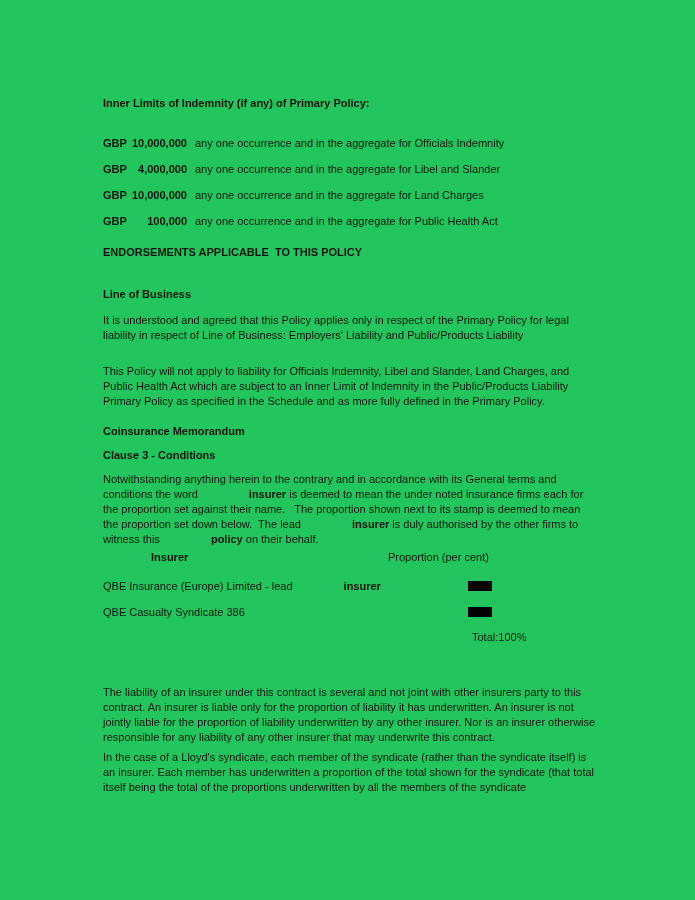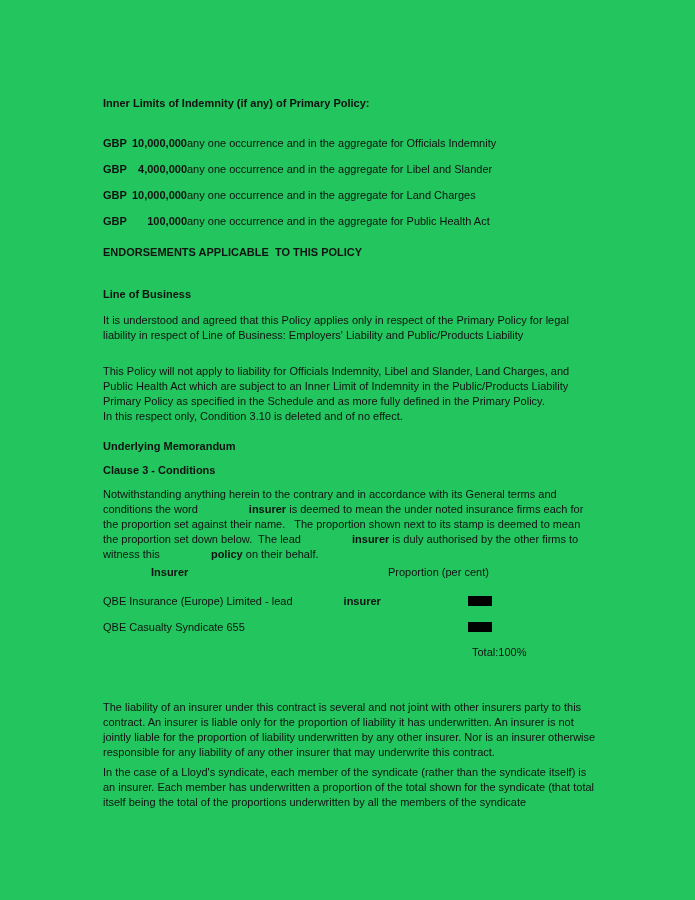--- a/index.html
+++ b/index.html
@@ -40,21 +40,21 @@
   .mb14 { margin-bottom: 14px; }
   .mb15 { margin-bottom: 15px; }
   .mb16 { margin-bottom: 16px; }
   .mb21 { margin-bottom: 21px; }
   .mb25 { margin-bottom: 25px; }
   .mb40 { margin-bottom: 40px; }
 
   
   .limit-row { display: flex; }
   .limit-row .cur { width: 28px; font-weight: bold; flex: none; }
-  .limit-row .amt { width: 56px; text-align: right; font-weight: bold; margin-right: 0; flex: none; }
+  .limit-row .amt { width: 56px; text-align: right; font-weight: bold; margin-right: 8px; flex: none; }
   .limit-row .desc { flex: 1; }
 
   
   .tbl-row { position: relative; height: 15px; }
   .tbl-right { position: absolute; left: 285px; top: 0; white-space: nowrap; }
   .redaction-bar {
     position: absolute;
     left: 365px;
     top: 2px;
     width: 24px;
@@ -92,39 +92,38 @@
       <span class="desc">any one occurrence and in the aggregate for Public Health Act</span>
     </div>
 
     <div class="h mb12">ENDORSEMENTS APPLICABLE  TO THIS POLICY</div>
 
     <div class="h mb11">Line of Business</div>
     <p class="mb21">It is understood and agreed that this Policy applies only in respect of the Primary Policy for legal liability in respect of Line of Business: Employers' Liability and Public/Products Liability</p>
 
     <p class="mb15">
       <span class="block">This Policy will not apply to liability for Officials Indemnity, Libel and Slander, Land Charges, and Public Health Act which are subject to an Inner Limit of Indemnity in the Public/Products Liability Primary Policy as specified in the Schedule and as more fully defined in the Primary Policy.</span>
-      <span class="block">In this respect only, Condition 3.10 is deleted and of no effect.</span>
     </p>
 
-    <div class="h mb9">Underlying Memorandum</div>
+    <div class="h mb9">Coinsurance Memorandum</div>
 
     <div class="h mb9">Clause 3 - Conditions</div>
     <p class="pre mb3"><span>Notwithstanding anything herein to the contrary and in accordance with its General terms and conditions the word </span><span class="b">insurer</span><span> is deemed to mean the under noted insurance firms each for the proportion set against their name.   The proportion shown next to its stamp is deemed to mean the proportion set down below.  The lead </span><span class="b">insurer</span><span> is duly authorised by the other firms to witness this </span><span class="b">policy</span><span> on their behalf.</span></p>
 
     <div class="tbl-row mb14">
       <span class="b">Insurer</span>
       <span class="tbl-right">Proportion (per cent)</span>
     </div>
 
     <div class="tbl-row mb11">
       <span><span>QBE Insurance (Europe) Limited - lead </span><span class="b">insurer</span></span>
       <span class="redaction-bar"></span>
     </div>
     <div class="tbl-row mb10">
-      <span><span>QBE Casualty Syndicate 655</span><span class="b"></span></span>
+      <span><span>QBE Casualty Syndicate 386</span><span class="b"></span></span>
       <span class="redaction-bar"></span>
     </div>
 
     <div class="total-row mb40">Total:100%</div>
 
     <p class="mb5">The liability of an insurer under this contract is several and not joint with other insurers party to this contract. An insurer is liable only for the proportion of liability it has underwritten. An insurer is not jointly liable for the proportion of liability underwritten by any other insurer. Nor is an insurer otherwise responsible for any liability of any other insurer that may underwrite this contract.</p>
 
     <p>In the case of a Lloyd's syndicate, each member of the syndicate (rather than the syndicate itself) is an insurer. Each member has underwritten a proportion of the total shown for the syndicate (that total itself being the total of the proportions underwritten by all the members of the syndicate</p>
 
   </div>

